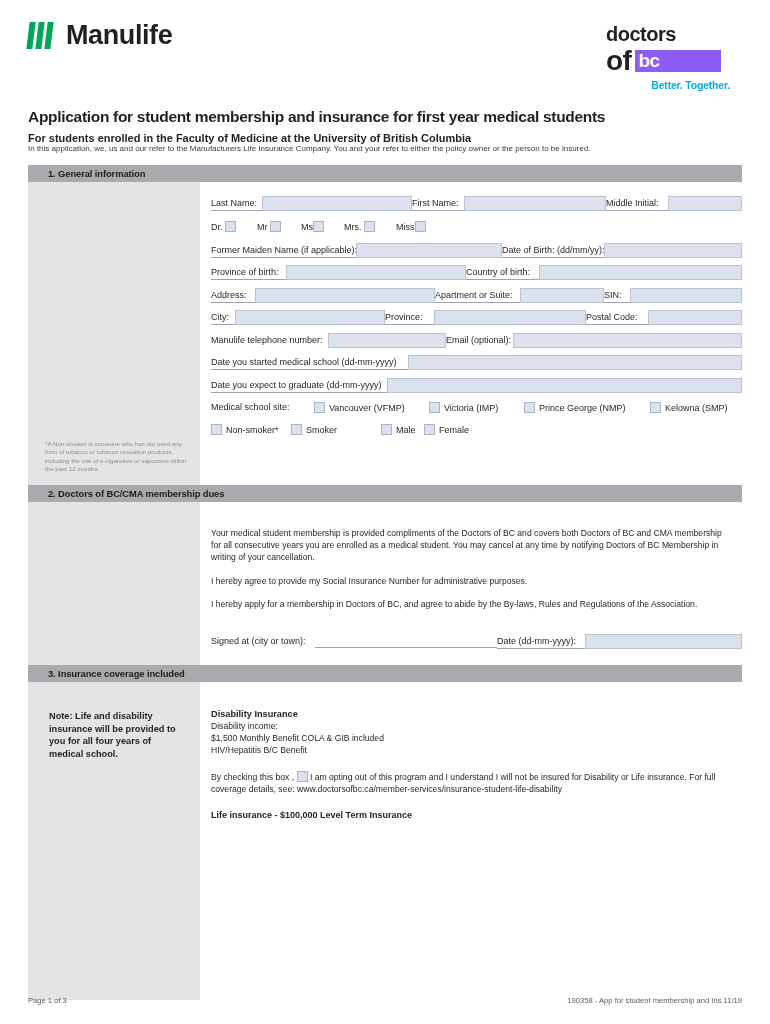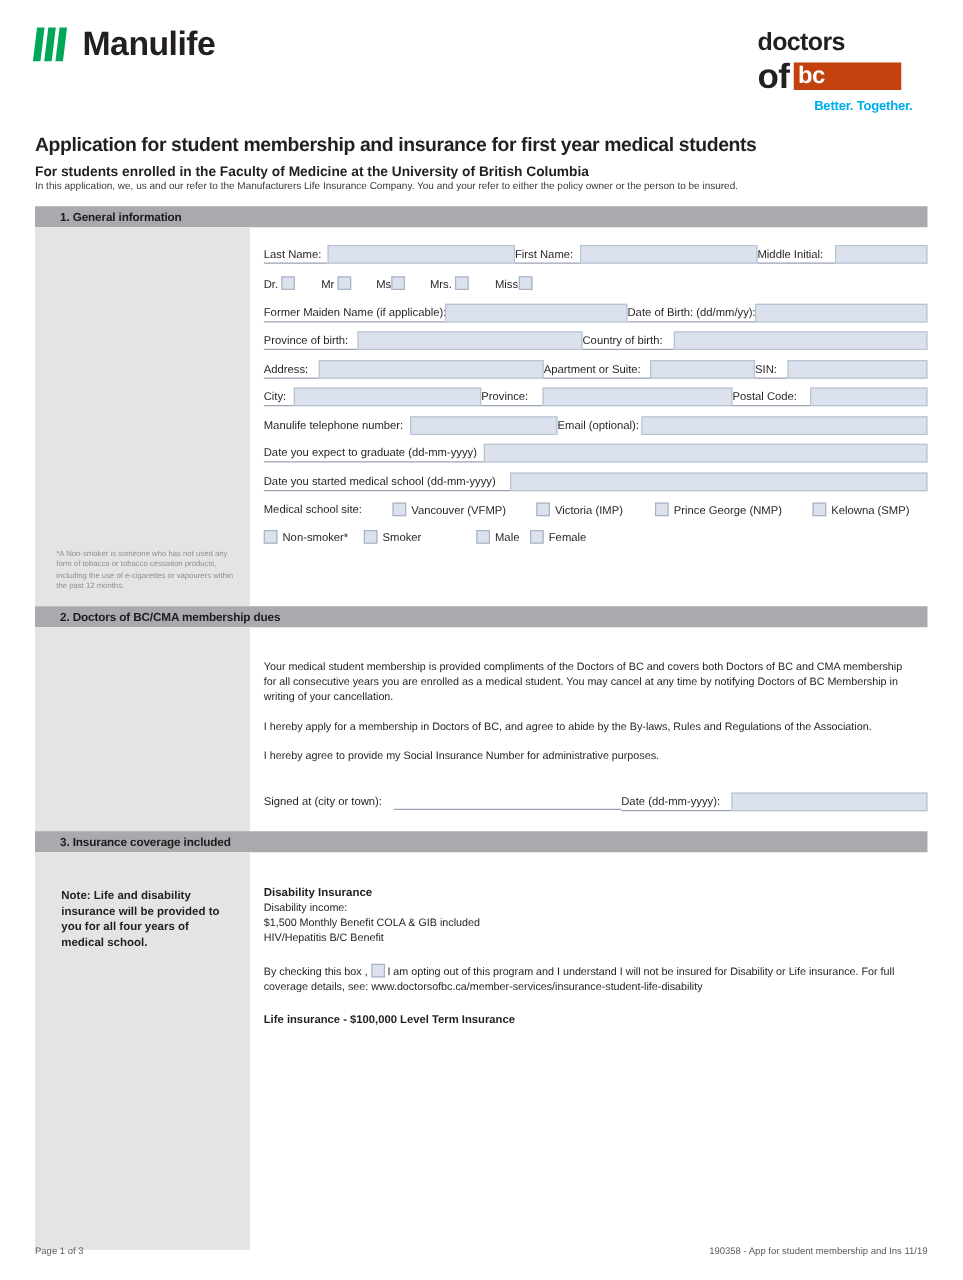--- a/index.html
+++ b/index.html
@@ -19,21 +19,21 @@
   .ml-bars{display:flex;gap:3px;margin-right:14px;}
   .ml-bars i{display:block;width:6px;height:27px;background:#00a758;
              transform:skewX(-7deg);}
   .ml-word{font-size:27px;font-weight:bold;letter-spacing:-0.4px;color:#231f20;
            font-family:"Liberation Sans",sans-serif;line-height:1;}
 
   .docbc{position:absolute;right:40px;top:24px;width:124px;text-align:left;}
   .docbc-l1{font-size:20px;font-weight:bold;letter-spacing:-0.5px;color:#231f20;line-height:1.05;}
   .docbc-l2{display:flex;align-items:center;gap:4px;margin-top:1px;}
   .docbc-of{font-size:28px;font-weight:bold;letter-spacing:-0.5px;color:#231f20;line-height:1.05;}
-  .docbc-box{background:#c2410c;height:22px;width:86px;display:flex;align-items:center;}
+  .docbc-box{background:#8b5cf6;height:22px;width:86px;display:flex;align-items:center;}
   .docbc-bc{color:#ffffff;font-size:19px;font-weight:bold;letter-spacing:-0.5px;padding-left:3px;line-height:1;}
   .docbc-tag{color:#00aeef;font-size:10.5px;font-weight:bold;text-align:right;margin-top:4px;width:124px;letter-spacing:-0.2px;}
 
   
   .title{position:absolute;left:28px;top:108px;font-size:15.5px;font-weight:bold;
          letter-spacing:-0.3px;color:#231f20;}
   .subtitle{position:absolute;left:28px;top:132px;font-size:11px;font-weight:bold;color:#231f20;}
   .legalese{position:absolute;left:28px;top:144px;font-size:8px;color:#3a3a3a;}
 
   
@@ -165,27 +165,27 @@
         </div>
 
         <div class="row">
           <div class="lbl nb" style="left:0;top:3px;width:117px;">Manulife telephone number:</div>
           <div class="fld" style="left:117px;width:118px;"></div>
           <div class="lbl nb" style="left:235px;top:3px;width:67px;">Email (optional):</div>
           <div class="fld" style="left:302px;width:229px;"></div>
         </div>
 
         <div class="row">
+          <div class="lbl" style="left:0;top:3px;width:197px;">Date you started medical school (dd-mm-yyyy)</div>
+          <div class="fld" style="left:197px;width:334px;"></div>
+        </div>
+
+        <div class="row">
           <div class="lbl" style="left:0;top:3px;width:176px;">Date you expect to graduate (dd-mm-yyyy)</div>
           <div class="fld" style="left:176px;width:355px;"></div>
-        </div>
-
-        <div class="row">
-          <div class="lbl" style="left:0;top:3px;width:197px;">Date you started medical school (dd-mm-yyyy)</div>
-          <div class="fld" style="left:197px;width:334px;"></div>
         </div>
 
         <div class="cbrow" style="height:23px;">
           <span class="cbitem" style="left:0;top:4px;">Medical school site:</span>
           <span class="cbitem" style="left:103px;top:4px;"><span class="cb"></span><span class="txt">Vancouver (VFMP)</span></span>
           <span class="cbitem" style="left:218px;top:4px;"><span class="cb"></span><span class="txt">Victoria (IMP)</span></span>
           <span class="cbitem" style="left:313px;top:4px;"><span class="cb"></span><span class="txt">Prince George (NMP)</span></span>
           <span class="cbitem" style="left:439px;top:4px;"><span class="cb"></span><span class="txt">Kelowna (SMP)</span></span>
         </div>
 
@@ -199,22 +199,22 @@
       </div>
     </div>
   </div>
 
   <div class="section" style="top:485px;">
     <div class="sec-head">2. Doctors of BC/CMA membership dues</div>
     <div class="sec-body" style="height:168px;">
       <div class="sec-grey"></div>
       <div class="sec-right" style="padding-top:25px;width:515px;">
         <p class="para">Your medical student membership is provided compliments of the Doctors of BC and covers both Doctors of BC and CMA membership for all consecutive years you are enrolled as a medical student. You may cancel at any time by notifying Doctors of BC Membership in writing of your cancellation.</p>
+        <p class="para">I hereby agree to provide my Social Insurance Number for administrative purposes.</p>
         <p class="para">I hereby apply for a membership in Doctors of BC, and agree to abide by the By-laws, Rules and Regulations of the Association.</p>
-        <p class="para">I hereby agree to provide my Social Insurance Number for administrative purposes.</p>
 
         <div class="row" style="margin-top:22px;">
           <div class="lbl nb" style="left:0;top:3px;width:104px;">Signed at (city or town):</div>
           <div class="underline" style="left:104px;top:15px;width:182px;"></div>
           <div class="lbl" style="left:286px;top:3px;width:88px;">Date (dd-mm-yyyy):</div>
           <div class="fld" style="left:374px;width:157px;"></div>
         </div>
       </div>
     </div>
   </div>

